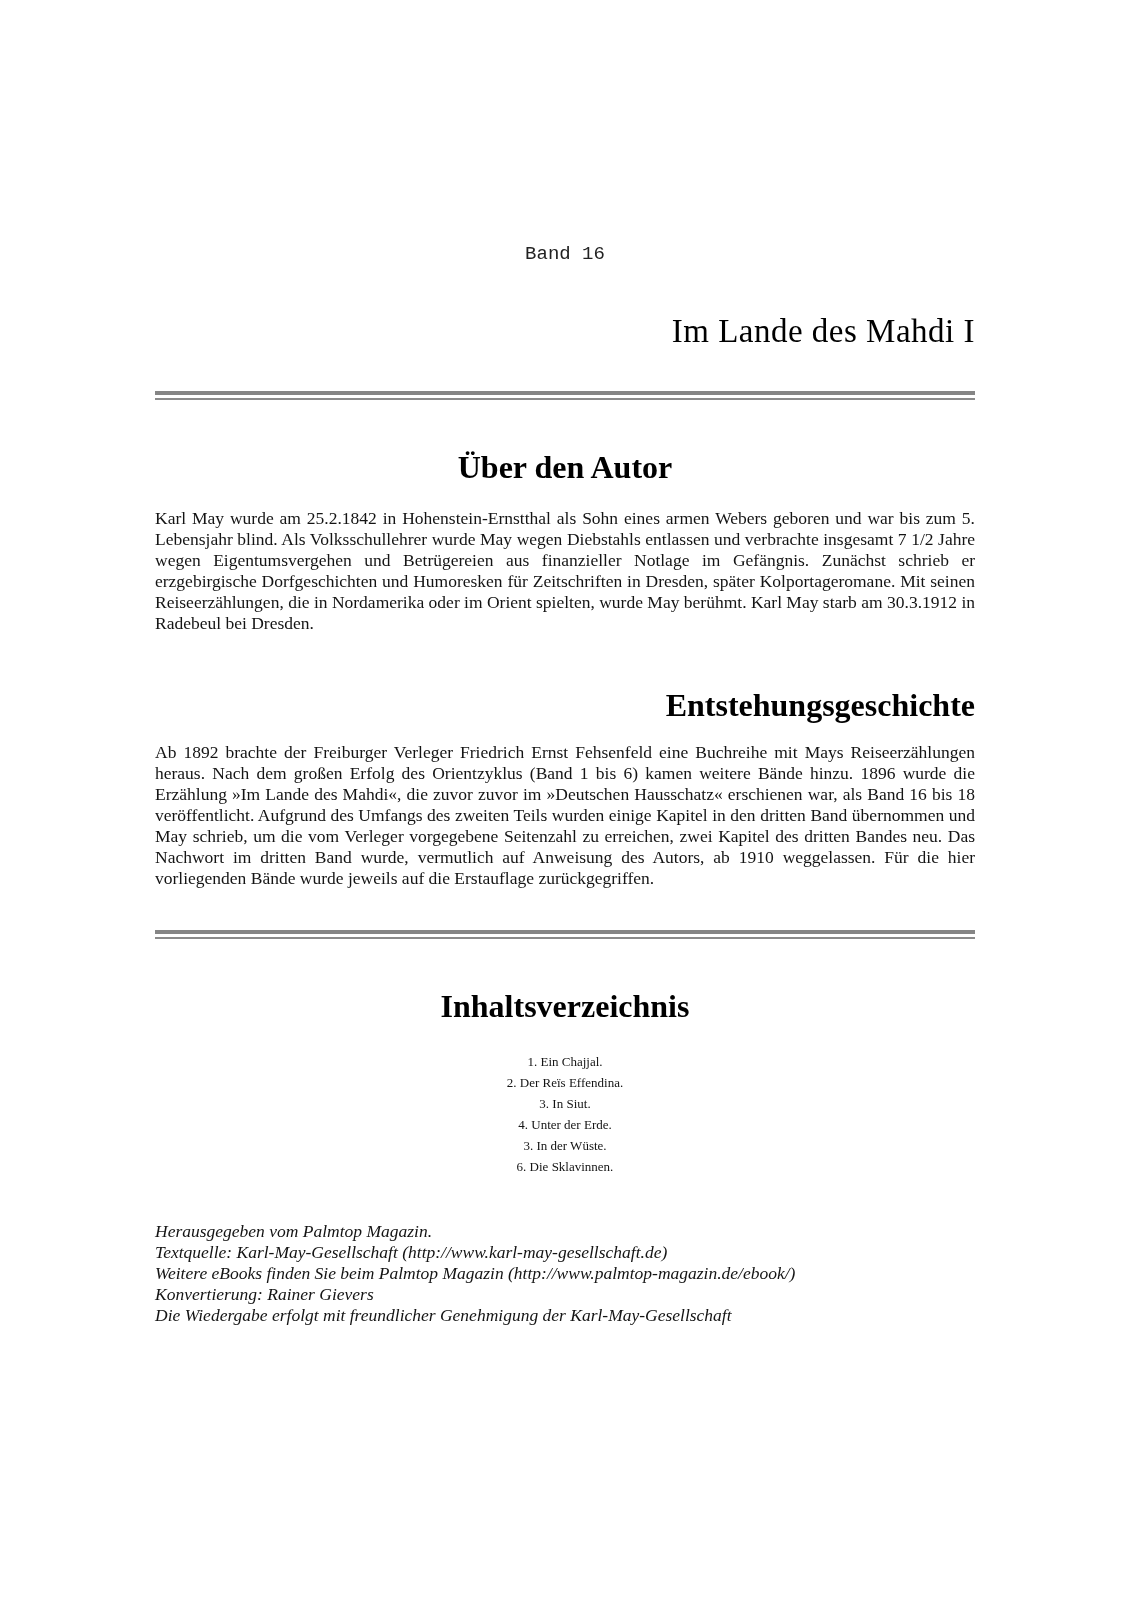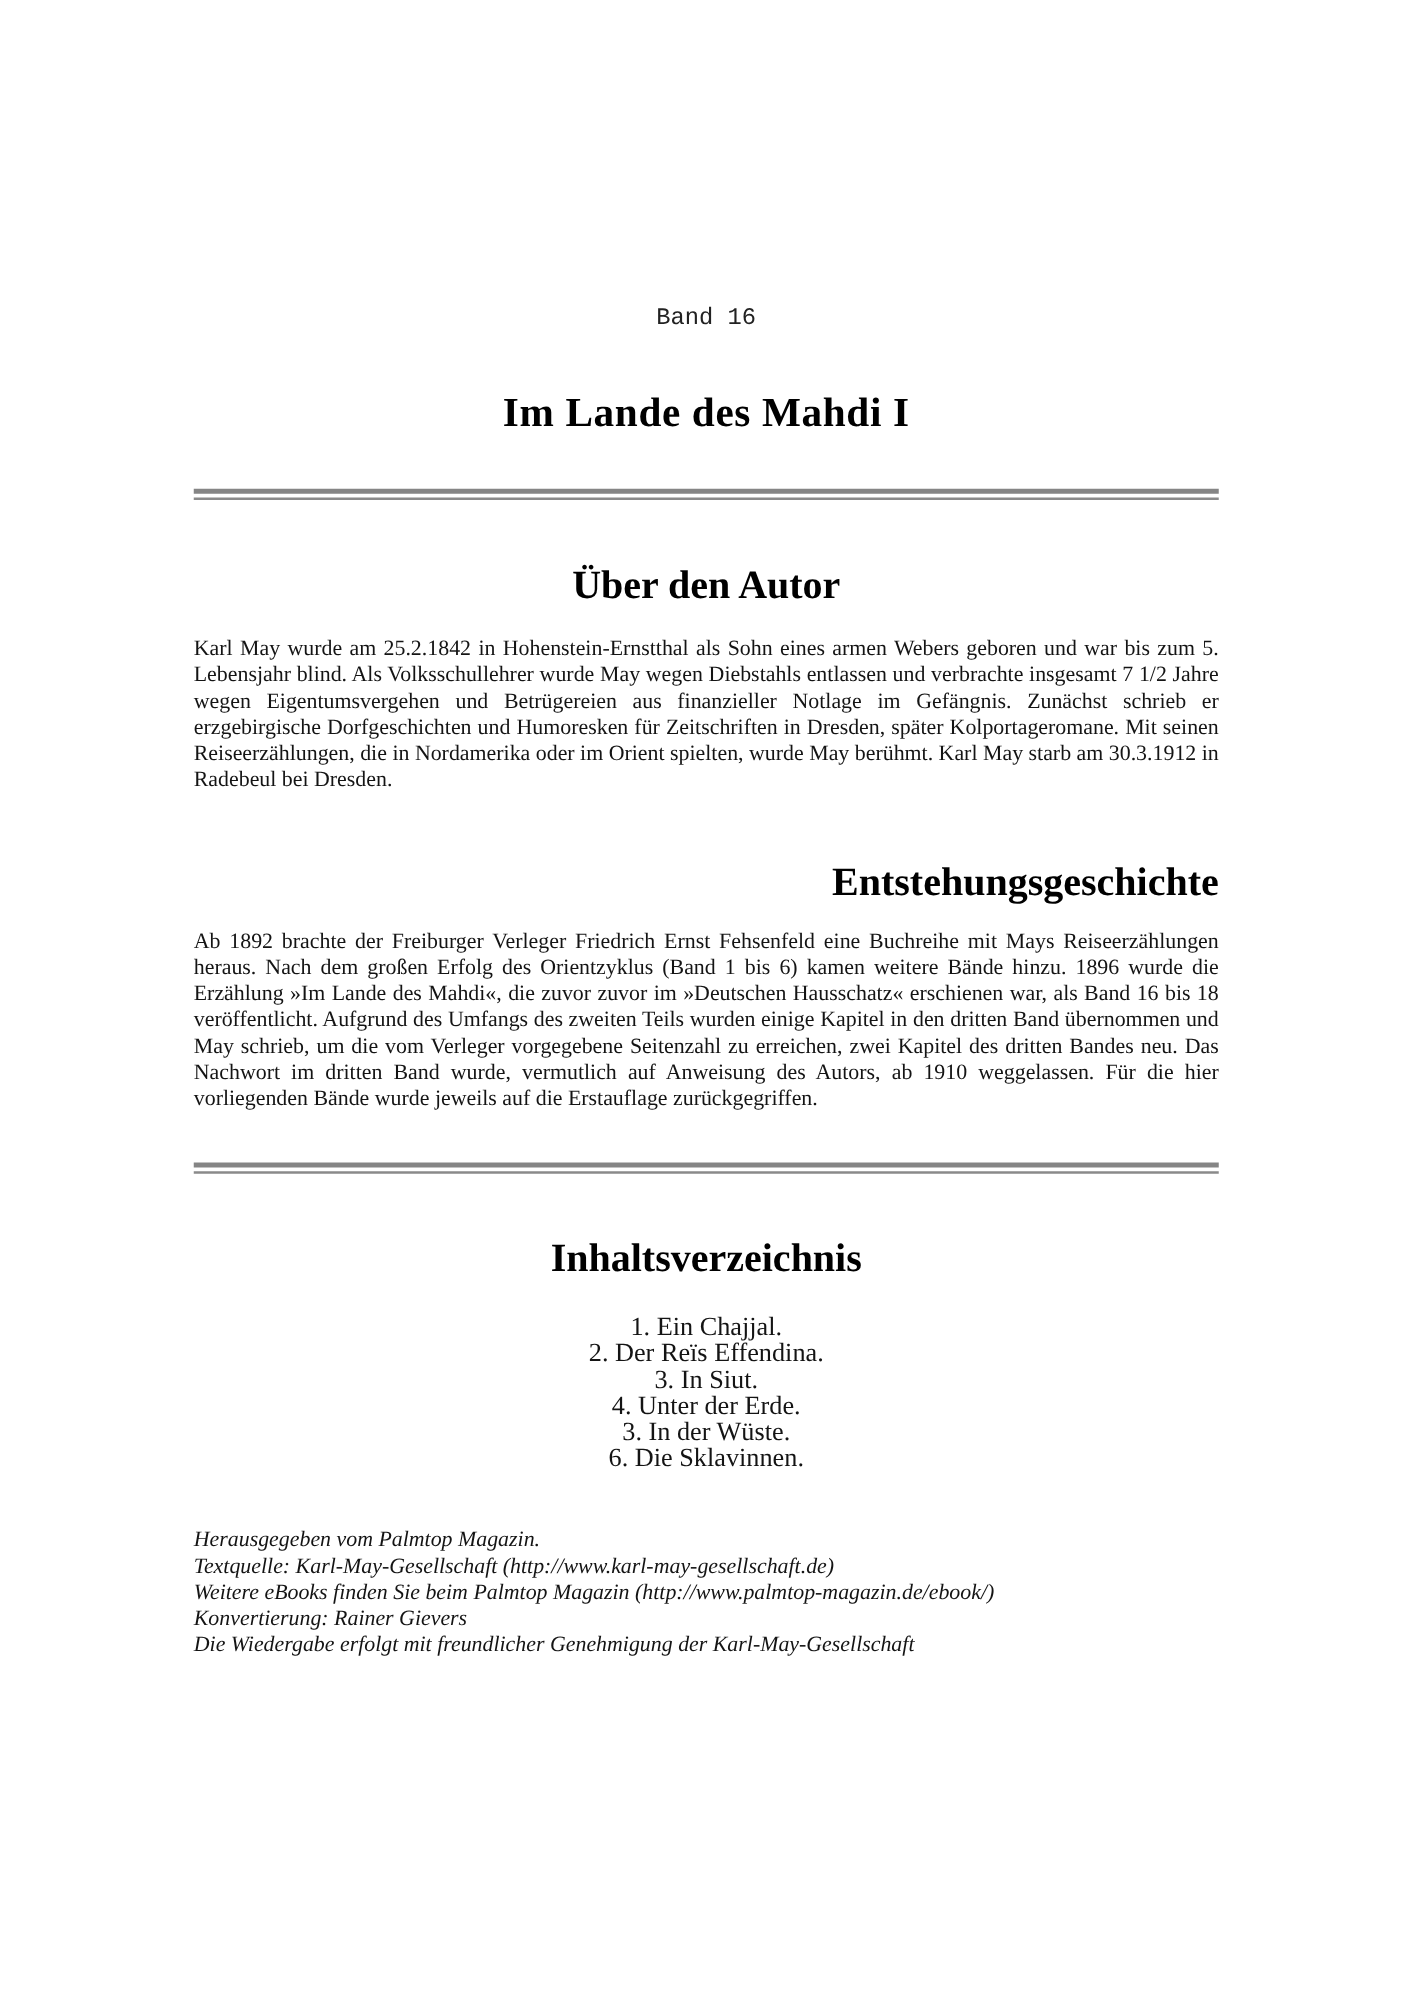--- a/index.html
+++ b/index.html
@@ -21,24 +21,24 @@
   }
   .band-label {
     text-align: center;
     font-family: "Liberation Mono", monospace;
     font-size: 19px;
     line-height: 22px;
     color: #222;
   }
   .book-title {
     margin: 46px 0 0 0;
-    text-align: center;
+    text-align: right;
     font-size: 33px;
     line-height: 40px;
-    font-weight: bold;
+    font-weight: normal;
     color: #000;
     letter-spacing: 0.5px;
   }
   .double-rule {
     margin-top: 40px;
     height: 3px;
     border-top: 4px solid #858585;
     border-bottom: 2px solid #8a8a8a;
   }
   .double-rule.second { margin-top: 41px; }
@@ -56,21 +56,21 @@
     line-height: 21px;
     text-align: justify;
     color: #141414;
   }
   .body-paragraph.genesis { margin-top: 18px; }
   .heading-genesis { margin-top: 52px; text-align: right; }
   .heading-toc { }
   .toc-list {
     margin: 26px 0 0 0;
     text-align: center;
-    font-size: 21px;
+    font-size: 13px;
     line-height: 21px;
   }
   .toc-entry { display: block; }
   .colophon {
     margin: 44px 0 0 0;
     font-style: italic;
     font-size: 17.5px;
     line-height: 21px;
     color: #141414;
   }

